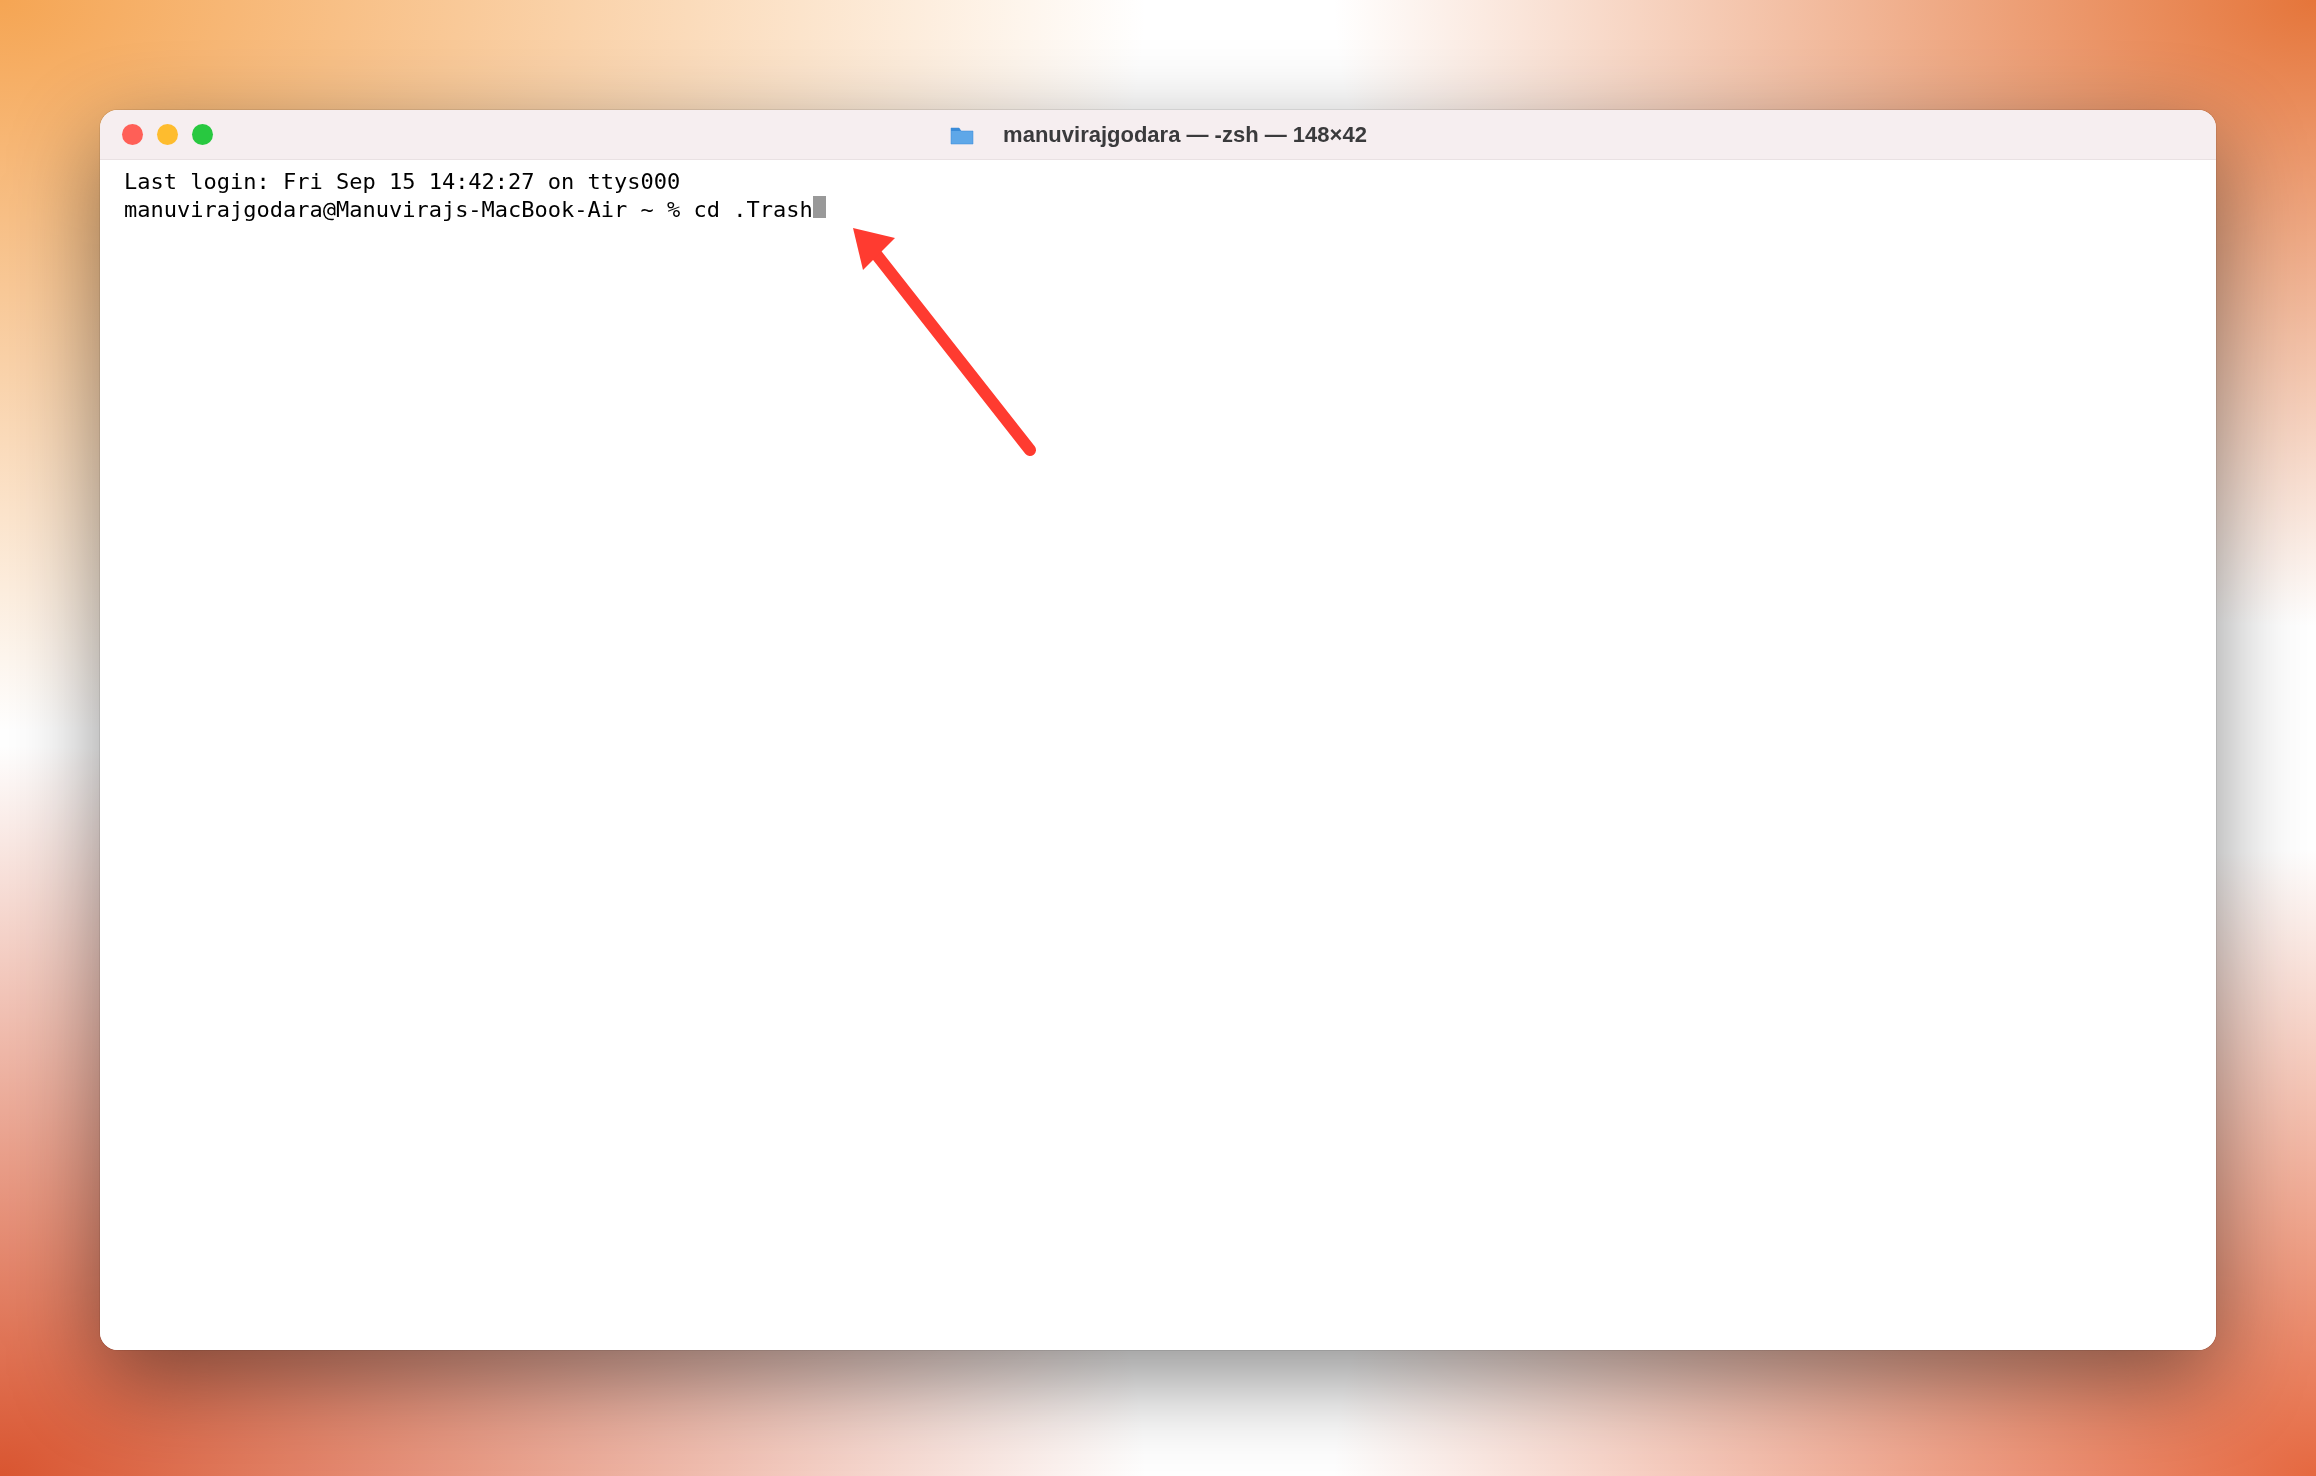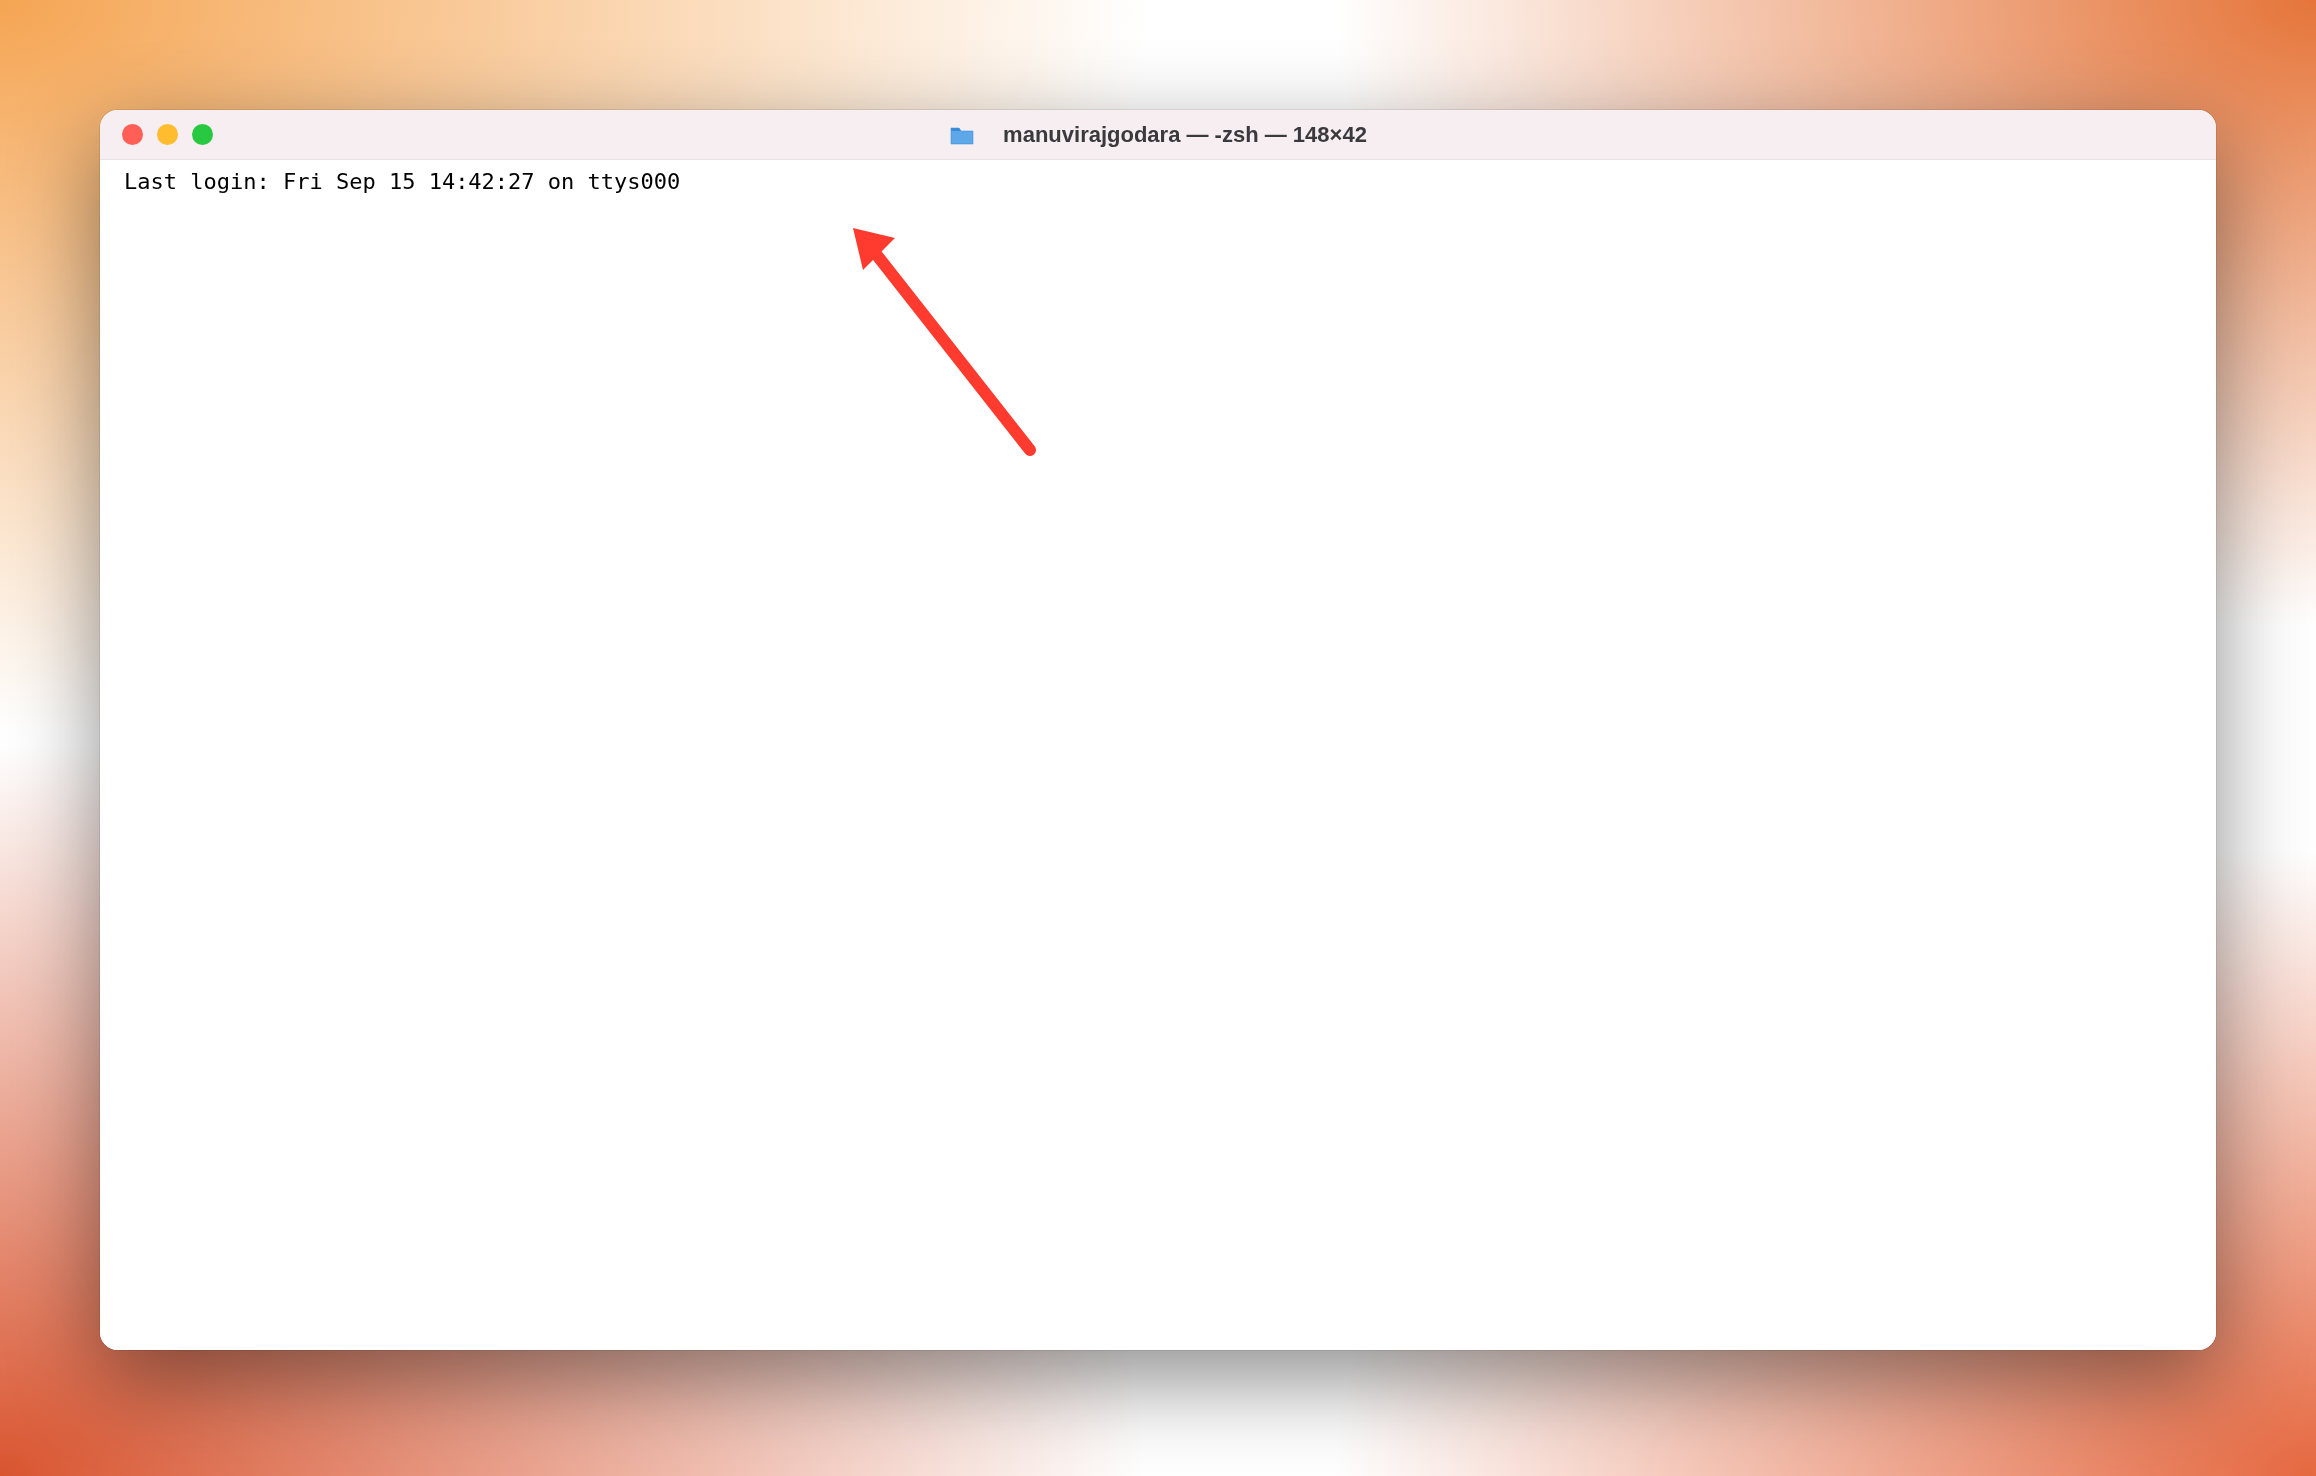--- a/index.html
+++ b/index.html
@@ -150,21 +150,21 @@
       <span class="folder-icon">
         <svg viewBox="0 0 26 22" width="26" height="22">
           <path d="M2 4 L10 4 L12 7 L24 7 L24 20 L2 20 Z" fill="#5ea7e8" stroke="#3a8bd8" stroke-width="0.5"></path>
           <path d="M2 4 L10 4 L12 7 L2 7 Z" fill="#3a8bd8"></path>
         </svg>
       </span>
       <span>manuvirajgodara — -zsh — 148×42</span>
     </div>
   </div>
 
-  <div class="terminal-body"><span class="terminal-line">Last login: Fri Sep 15 14:42:27 on ttys000</span></div>
+  <div class="terminal-body"><span class="terminal-line">Last login: Fri Sep 15 14:42:27 on ttys000</span><span class="prompt-line"><span>manuvirajgodara@Manuvirajs-MacBook-Air ~ % </span><span>cd .Trash</span><span class="cursor"></span></span></div>
 </div>
 
 <div class="annotation-arrow">
   <svg width="220" height="260" viewBox="0 0 220 260">
     <defs>
       <marker id="arrowhead" markerWidth="12" markerHeight="12" refX="2" refY="6" orient="auto">
         <polygon points="0 0, 12 6, 0 12" fill="#ff3b30"></polygon>
       </marker>
     </defs>
     <line x1="185" y1="230" x2="20" y2="20" stroke="#ff3b30" stroke-width="12" stroke-linecap="round"></line>

